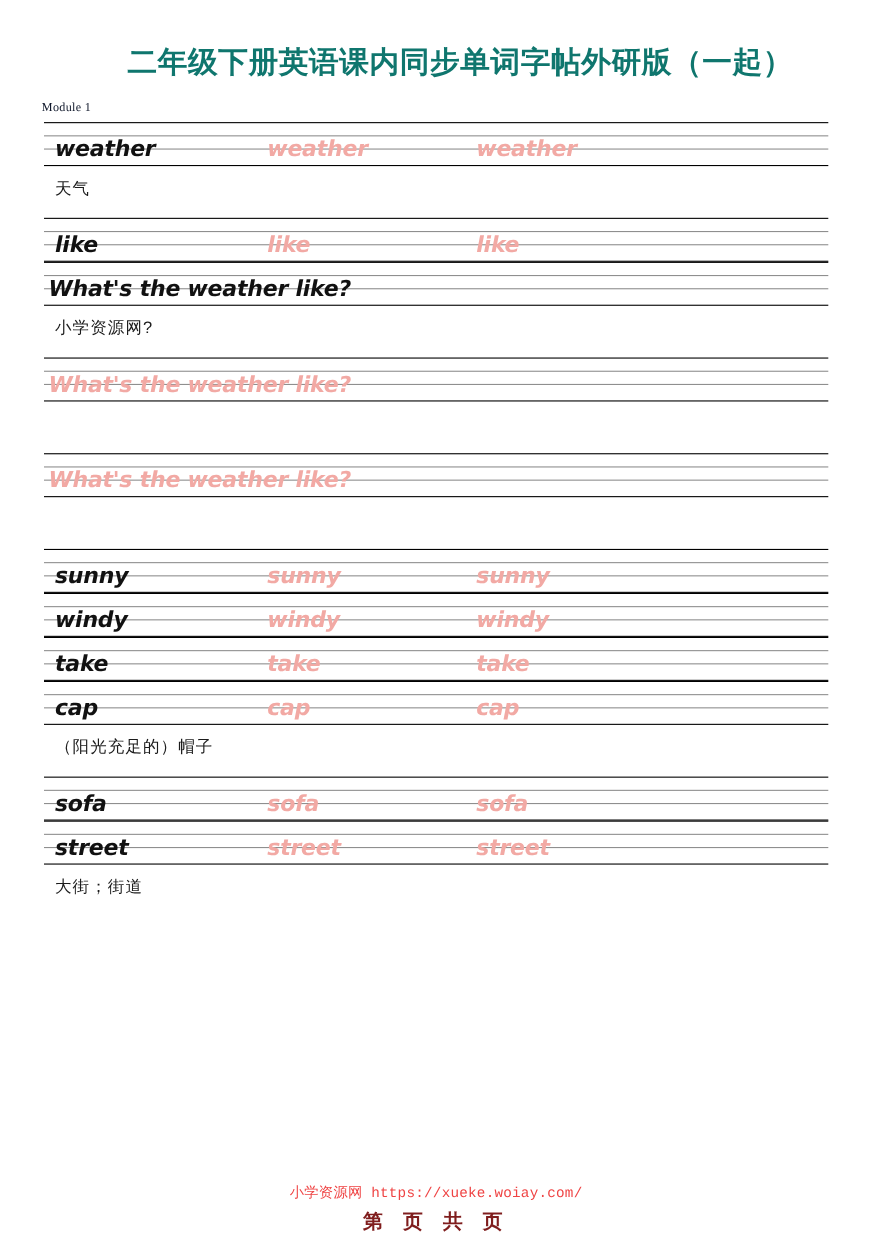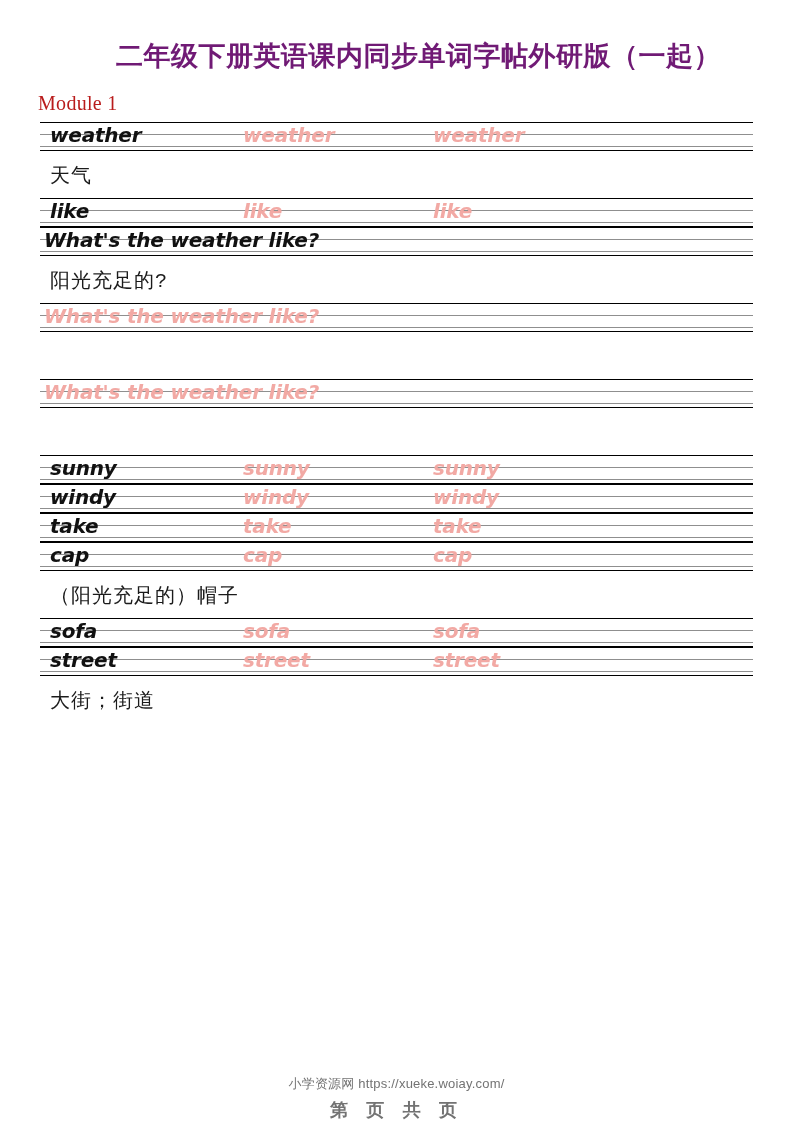--- a/index.html
+++ b/index.html
@@ -22,44 +22,44 @@
     box-sizing: border-box;
   }
 
   
   .title {
     text-align: center;
     font-family: "Liberation Sans", "DejaVu Sans", sans-serif;
     font-weight: bold;
     font-size: 27px;
     letter-spacing: 0.5px;
-    color: #701a75;
+    color: #0f766e;
     padding-top: 22px;
     line-height: 1.25;
     padding-left: 44px;
   }
   .module {
     font-family: "Liberation Serif", "DejaVu Serif", serif;
-    font-size: 20px;
-    color: #b91c1c;
+    font-size: 11px;
+    color: #0f172a;
     margin: 12px 0 0 38px;
     letter-spacing: 0.3px;
   }
 
   
   .sheet {
     position: relative;
     margin: 7px 0 0 0;
     padding: 0;
   }
 
   
   .band {
     position: relative;
-    height: 29px;
+    height: 40px;
     margin: 0 40px 0 40px;
     box-sizing: border-box;
     border-top: 1.6px solid #000000;
     border-bottom: 1.6px solid #000000;
   }
   .band .rule {
     position: absolute;
     left: 0;
     right: 0;
     height: 0;
@@ -100,47 +100,47 @@
   .gloss {
     position: relative;
     height: 47px;
     margin: 0 40px;
     box-sizing: border-box;
   }
   .gloss .cn {
     position: absolute;
     left: 10px;
     top: 11px;
-    font-family: Liberation Mono, monospace;
-    font-size: 20px;
+    font-family: Liberation Sans, sans-serif;
+    font-size: 15px;
     color: #1b1b1b;
     letter-spacing: 1px;
     white-space: nowrap;
   }
 
   
   .footer {
     position: absolute;
     left: 0;
     right: 0;
     bottom: 18px;
     text-align: center;
   }
   .watermark {
-    font-family: Liberation Sans, sans-serif;
+    font-family: Liberation Mono, monospace;
     font-size: 13px;
-    color: #737373;
+    color: #ef4444;
     letter-spacing: 0.2px;
   }
   .pagenum {
     margin-top: 5px;
     font-family: "DejaVu Sans", "Liberation Sans", sans-serif;
     font-weight: bold;
     font-size: 18px;
-    color: #737373;
+    color: #7f1d1d;
     letter-spacing: 6px;
   }
 </style>
 </head>
 <body>
 
 <div class="page">
 
   <h1 class="title">二年级下册英语课内同步单词字帖外研版（一起）</h1>
   <div class="module">Module 1</div>
@@ -171,21 +171,21 @@
     </div>
 
     <div class="band">
       <div class="rule r1"></div>
       <div class="rule r2"></div>
       <div class="slots">
         <span class="slot wide ink">What's the weather like?</span>
       </div>
     </div>
     <div class="gloss">
-      <span class="cn">阳光充足的?</span>
+      <span class="cn">小学资源网?</span>
     </div>
     <div class="band">
       <div class="rule r1"></div>
       <div class="rule r2"></div>
       <div class="slots">
         <span class="slot wide trace">What's the weather like?</span>
       </div>
     </div>
     <div class="gloss blank">
       

